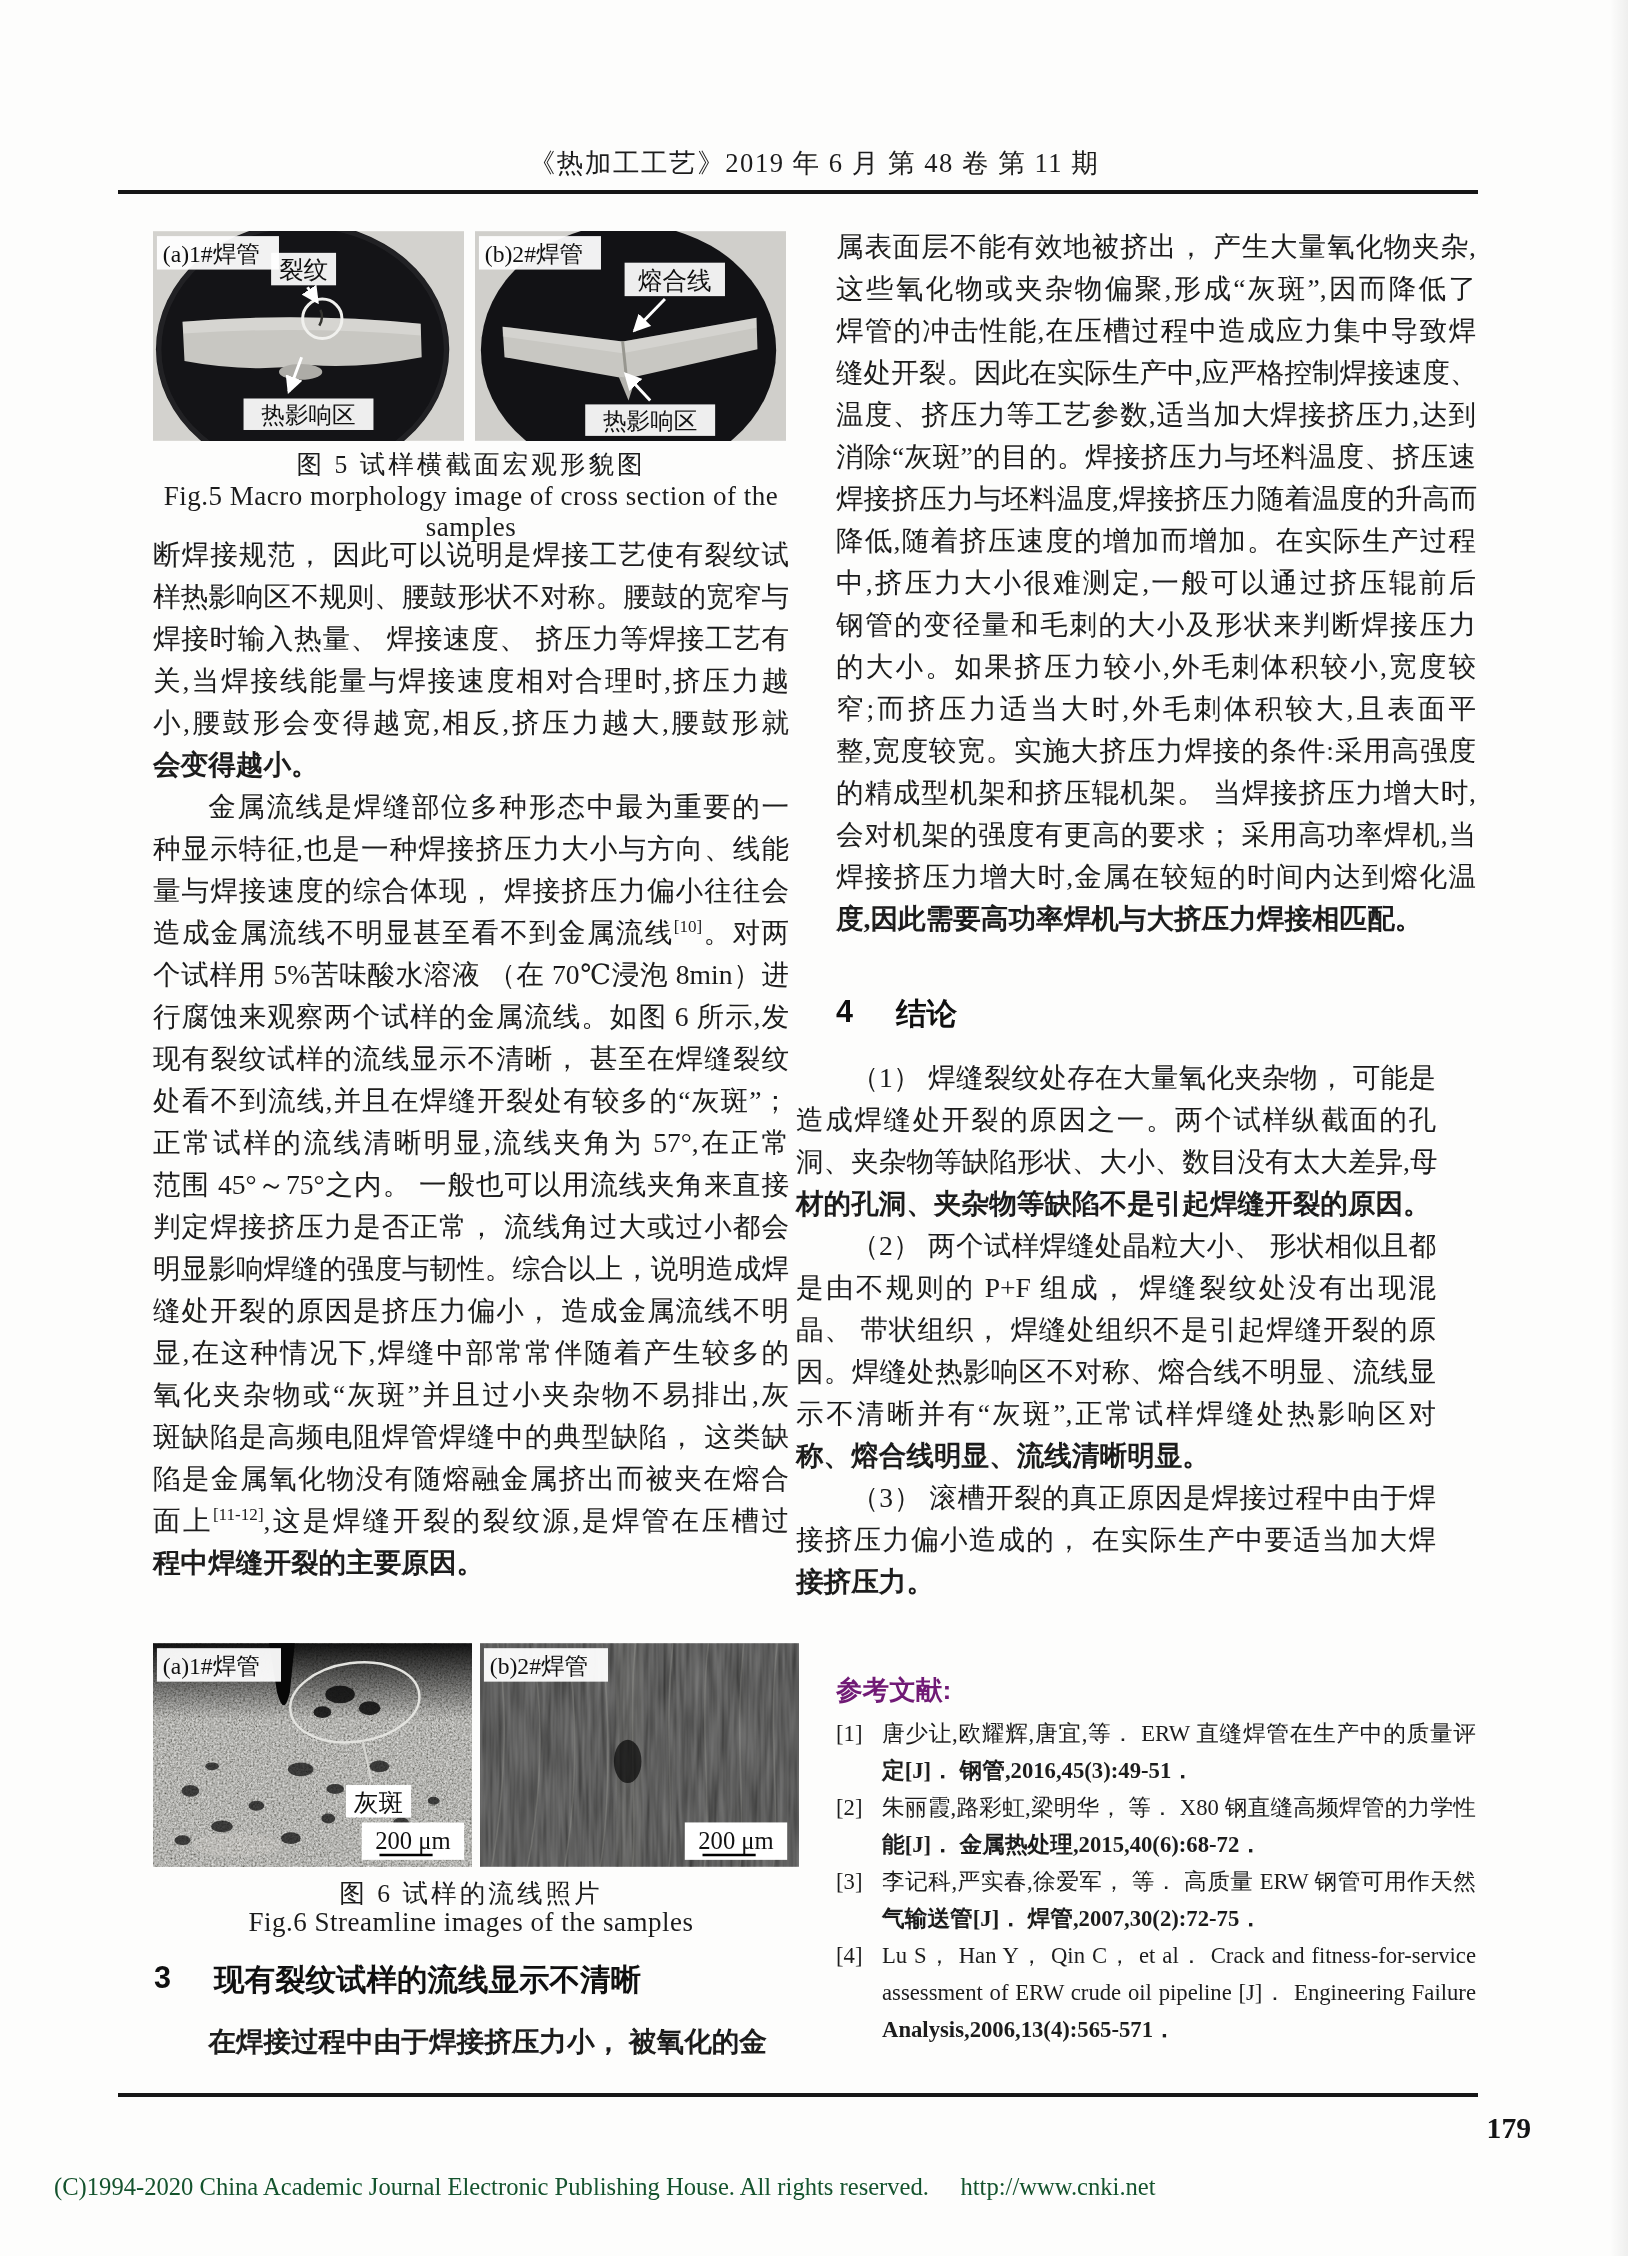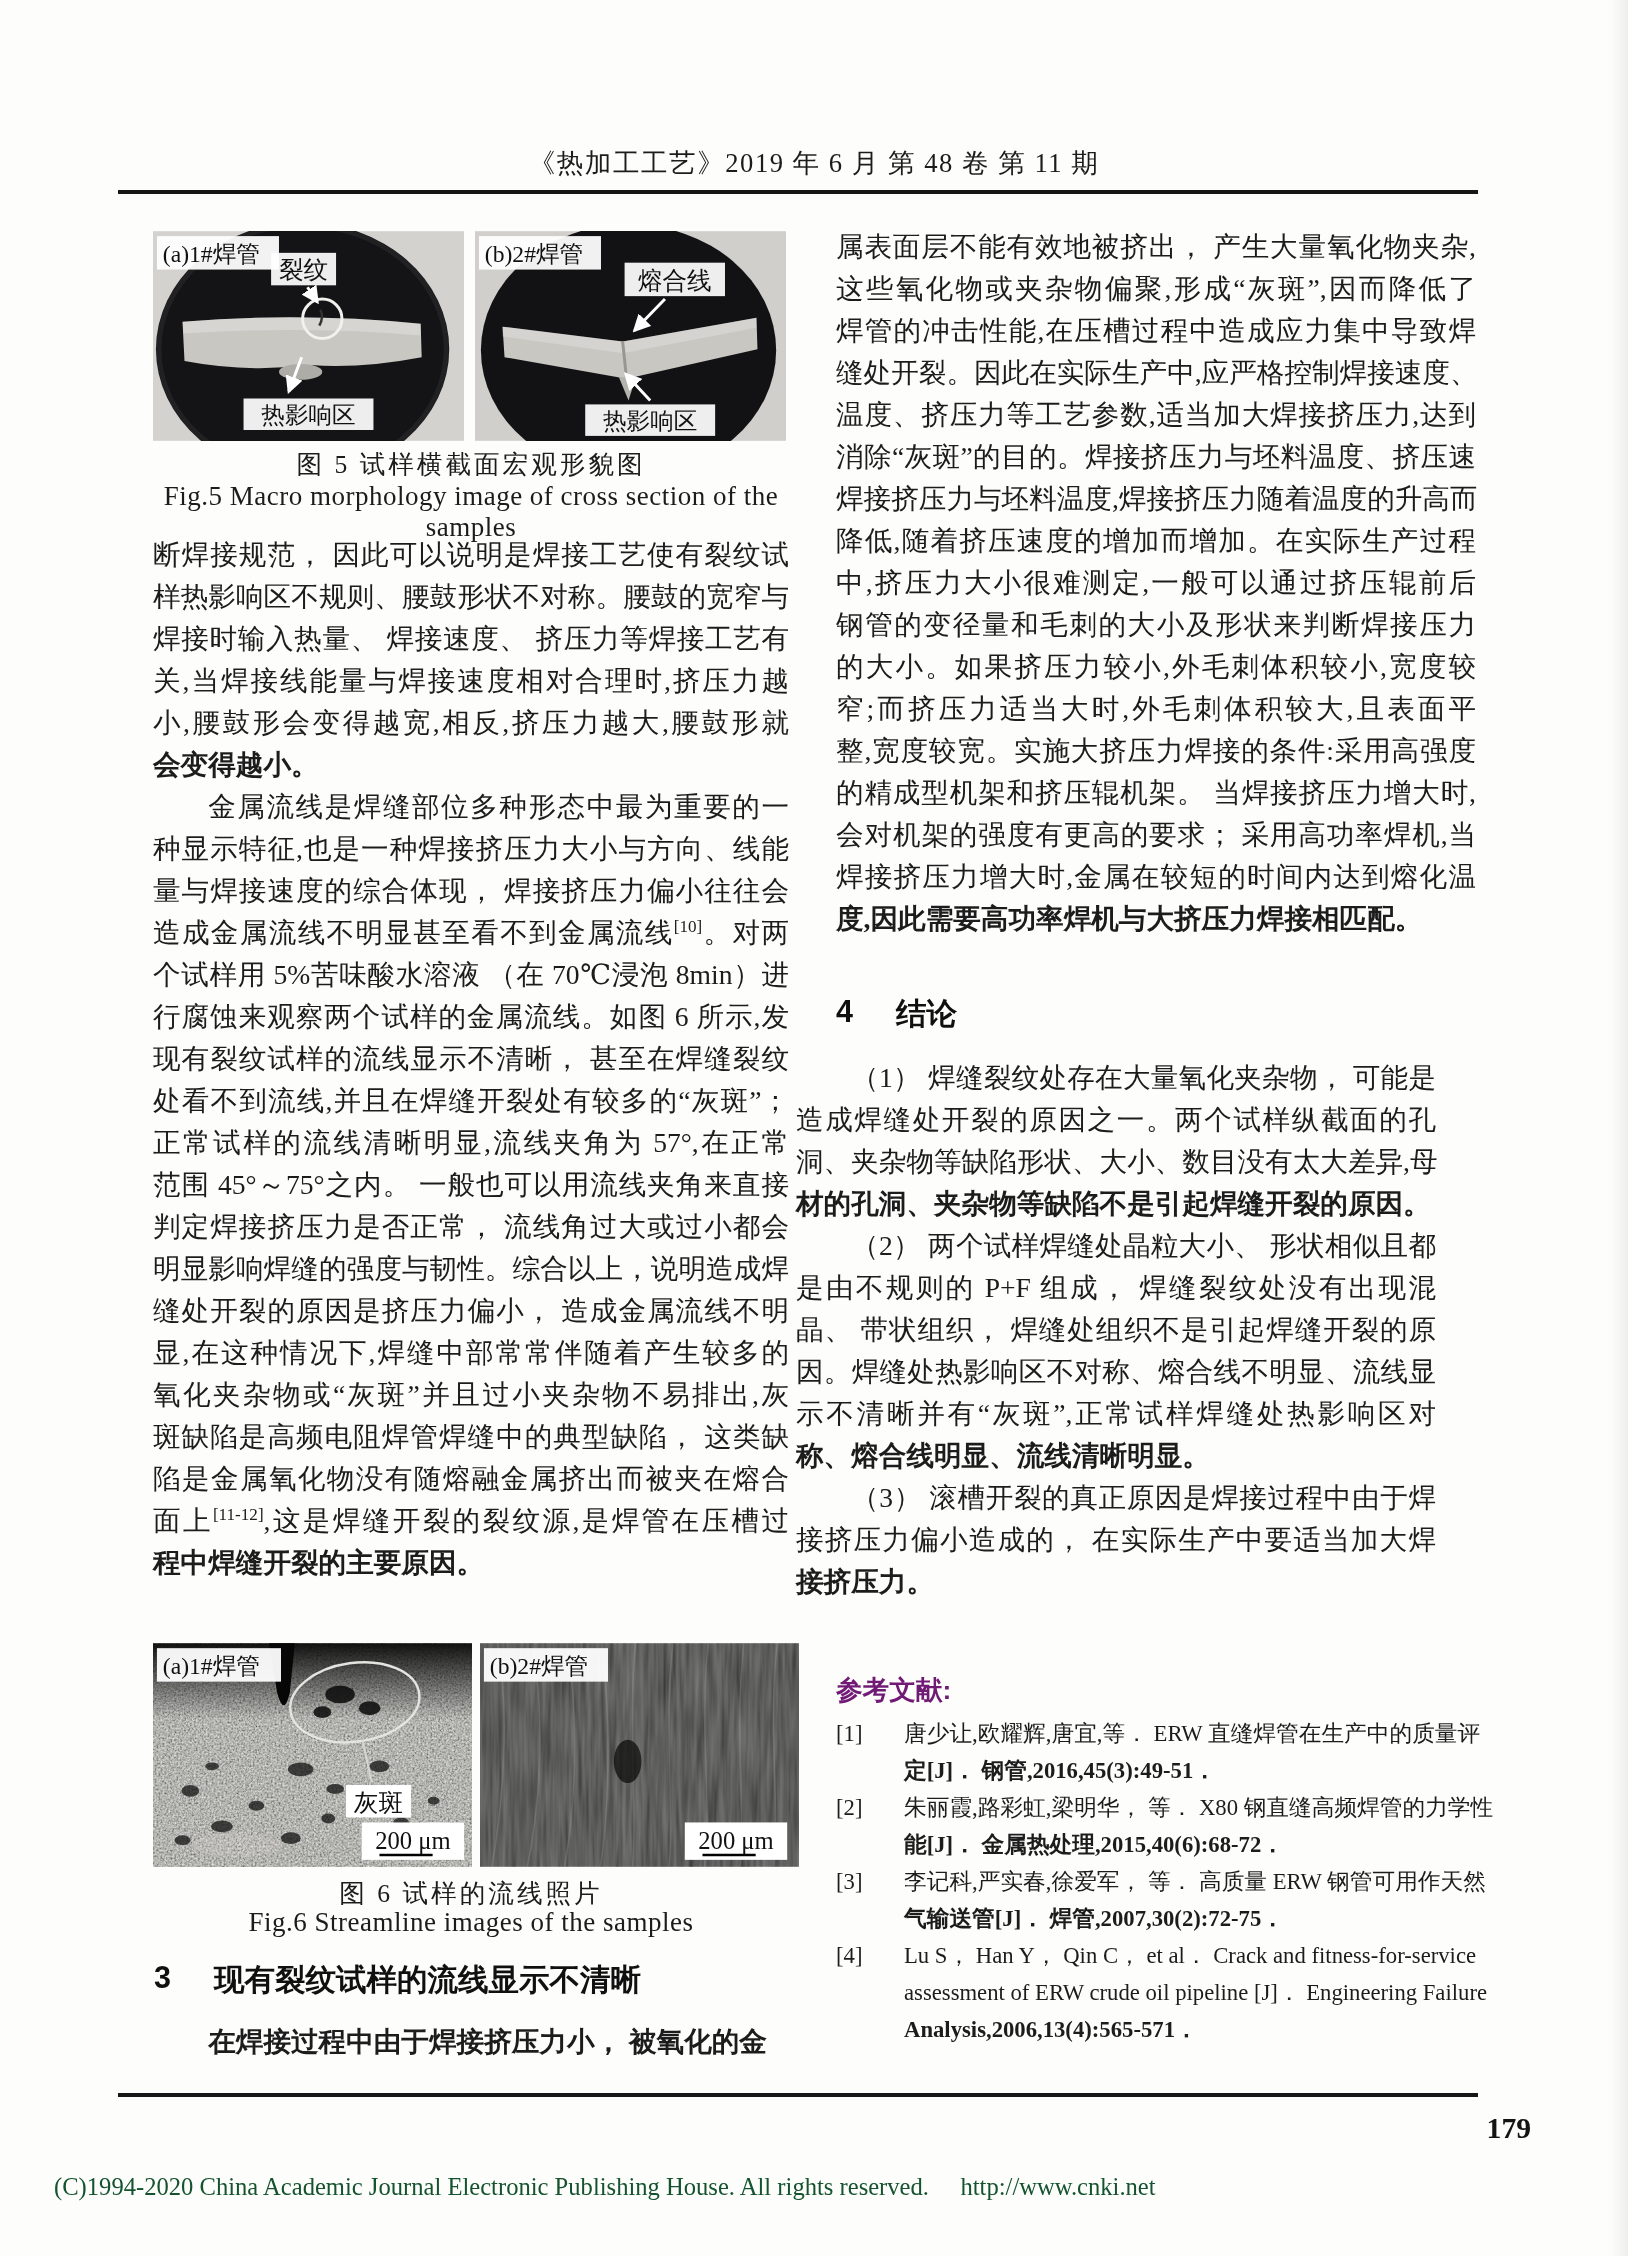--- a/index.html
+++ b/index.html
@@ -24,21 +24,21 @@
   sup{font-size:0.62em;vertical-align:super;line-height:0;}
   .h2{position:absolute;display:flex;gap:43px;font-weight:bold;font-size:30.5px;color:#101010;
       font-family:"Liberation Sans","DejaVu Sans",sans-serif;}
   #h3{left:154px;top:1960px;}
   #h4{left:836px;top:994px;}
   .refhead{position:absolute;left:836px;top:1672px;font-weight:bold;font-size:26.6px;color:#701a75;
       font-family:"Liberation Sans","DejaVu Sans",sans-serif;}
   .refs{position:absolute;left:836px;top:1715px;width:640px;}
   .ref{position:relative;}
   .refnum{position:absolute;left:0;top:0;line-height:37px;font-size:22.7px;}
-  .refbody{margin-left:68px;}
+  .refbody{margin-left:46px;}
   .rline{height:37px;line-height:37px;font-size:22.7px;}
   .cap{position:absolute;left:153px;width:636px;text-align:center;}
   .cap.cn{font-size:25.6px;letter-spacing:3px;}
   .cap.en{font-size:27px;letter-spacing:0.5px;}
   #cap5cn{top:447px;} #cap5en{top:481px;}
   #cap6cn{top:1876px;} #cap6en{top:1907px;}
   .photo{position:absolute;display:block;}
   #f5a{left:153px;top:231px;width:311px;height:210px;}
   #f5b{left:475px;top:231px;width:311px;height:210px;}
   #f6a{left:153px;top:1643px;width:319px;height:224px;}

